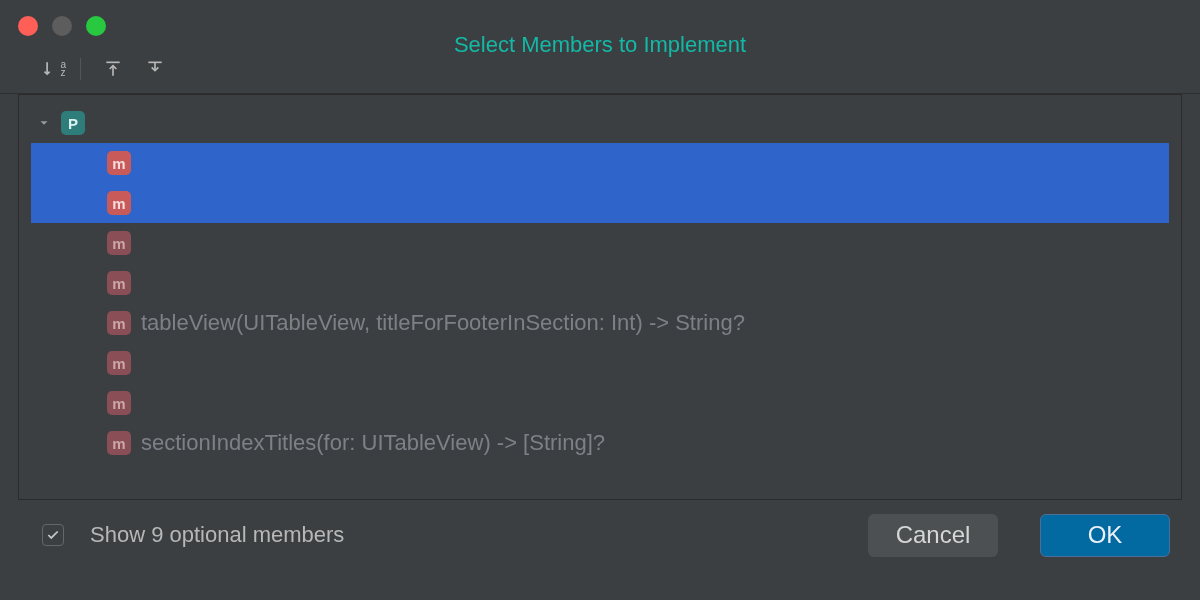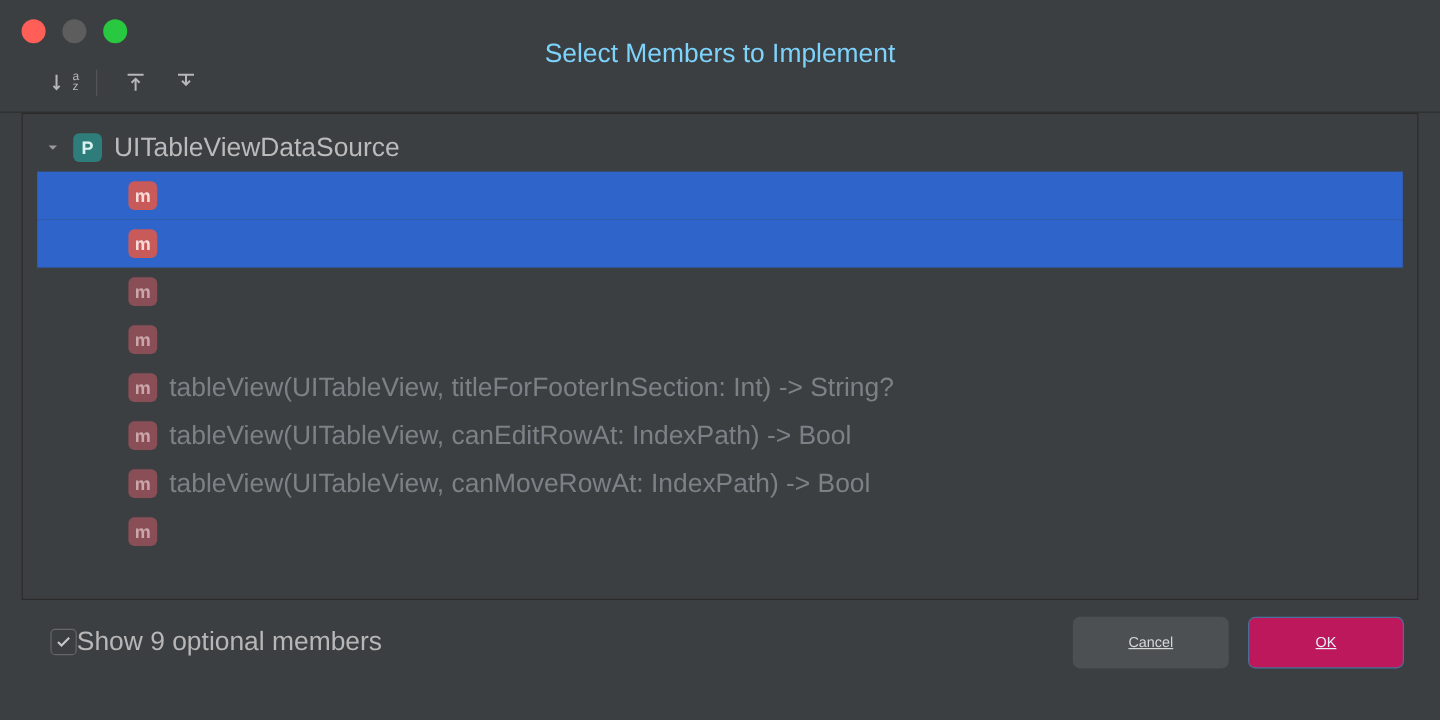--- a/index.html
+++ b/index.html
@@ -11,21 +11,21 @@
     display: flex;
     align-items: center;
     padding: 0 16px;
     position: relative;
   }
   .traffic-lights { display: flex; gap: 14px; position: absolute; left: 18px; top: 16px; }
   .tl { width: 20px; height: 20px; border-radius: 50%; }
   .tl-close { background: #ff5f57; }
   .tl-min   { background: #5d5d5d; }
   .tl-max   { background: #28c840; }
-  .title { flex: 1; text-align: center; font-size: 22px; color: #7dd3fc; font-weight: 500; margin-top: 39px; }
+  .title { flex: 1; text-align: center; font-size: 22px; color: #14b8a6; font-weight: 500; margin-top: 39px; }
 
   .toolbar {
     height: 44px;
     display: flex;
     align-items: center;
     gap: 18px;
     padding: 0 30px 6px 42px;
     border-bottom: 1px solid #2e2f30;
   }
   .tb-btn { width: 24px; height: 24px; display:flex; align-items:center; justify-content:center; color:#9aa0a6; cursor:pointer; }
@@ -61,37 +61,36 @@
   .badge-p { background:#2e7d7a; color:#d9f2f0; }
   .badge-m { background:#b05050; color:#f7dada; }
   .badge-m.sel { background:#c85a5a; }
   .badge-m.dim { background:#8a4e56; color:#caa6aa; }
 
   .footer {
     height: 70px;
     display:flex;
     align-items:center;
     padding: 0 30px 0 42px;
-    gap: 0;
+    gap: 26px;
   }
   .checkbox {
     width: 22px; height:22px; border:1px solid #666; border-radius:4px;
     display:flex; align-items:center; justify-content:center;
     color:#c7c7c7; font-size:15px;
   }
   .footer-label { font-size: 22px; color:#b7b7b7; }
   .spacer { flex:1; }
   .btn {
     height: 43px; min-width: 130px; border-radius:6px;
-    font-size: 12px; display:flex; align-items:center; justify-content:center;
+    font-size: 24px; display:flex; align-items:center; justify-content:center;
     cursor:pointer;
-    text-decoration:underline;
   }
   .btn-cancel { background:#4c5052; color:#d6d6d6; margin-right:16px; }
-  .btn-ok { background:#be185d; color:#e9f0f7; border:1px solid #4a709a; }
+  .btn-ok { background:#0369a1; color:#e9f0f7; border:1px solid #4a709a; }
 </style>
 </head>
 <body>
 
 <div class="titlebar">
   <div class="traffic-lights">
     <div class="tl tl-close"></div>
     <div class="tl tl-min"></div>
     <div class="tl tl-max"></div>
   </div>
@@ -124,49 +123,47 @@
 </div>
 
 <div class="tree">
   <div class="tree-row">
     <span class="chevron">
       <svg width="14" height="14" viewBox="0 0 24 24" fill="#9a9a9a">
           <path d="M6 9l6 6 6-6z"></path>
         </svg>
     </span>
     <span class="badge badge-p">P</span>
-    <span class="label">UITableViewDataSource</span>
   </div>
   <div id="members-container">
       <div class="tree-row child selected">
         <span class="badge badge-m sel">m</span>
       </div>
       <div class="tree-row child selected">
         <span class="badge badge-m sel">m</span>
       </div>
       <div class="tree-row child dim">
         <span class="badge badge-m dim">m</span>
       </div>
       <div class="tree-row child dim">
         <span class="badge badge-m dim">m</span>
       </div>
       <div class="tree-row child dim">
         <span class="badge badge-m dim">m</span>
         <span class="label">tableView(UITableView, titleForFooterInSection: Int) -&gt; String?</span>
       </div>
       <div class="tree-row child dim">
         <span class="badge badge-m dim">m</span>
-        <span class="label">tableView(UITableView, canEditRowAt: IndexPath) -&gt; Bool</span>
       </div>
       <div class="tree-row child dim">
         <span class="badge badge-m dim">m</span>
-        <span class="label">tableView(UITableView, canMoveRowAt: IndexPath) -&gt; Bool</span>
       </div>
       <div class="tree-row child dim">
         <span class="badge badge-m dim">m</span>
+        <span class="label">sectionIndexTitles(for: UITableView) -&gt; [String]?</span>
       </div>
     </div>
 </div>
 
 <div class="footer">
   <div class="checkbox">
     <svg width="14" height="14" viewBox="0 0 24 24" fill="none" stroke="#c7c7c7" stroke-width="3">
         <path d="M4 12l5 5L20 6"></path>
       </svg>
   </div>

